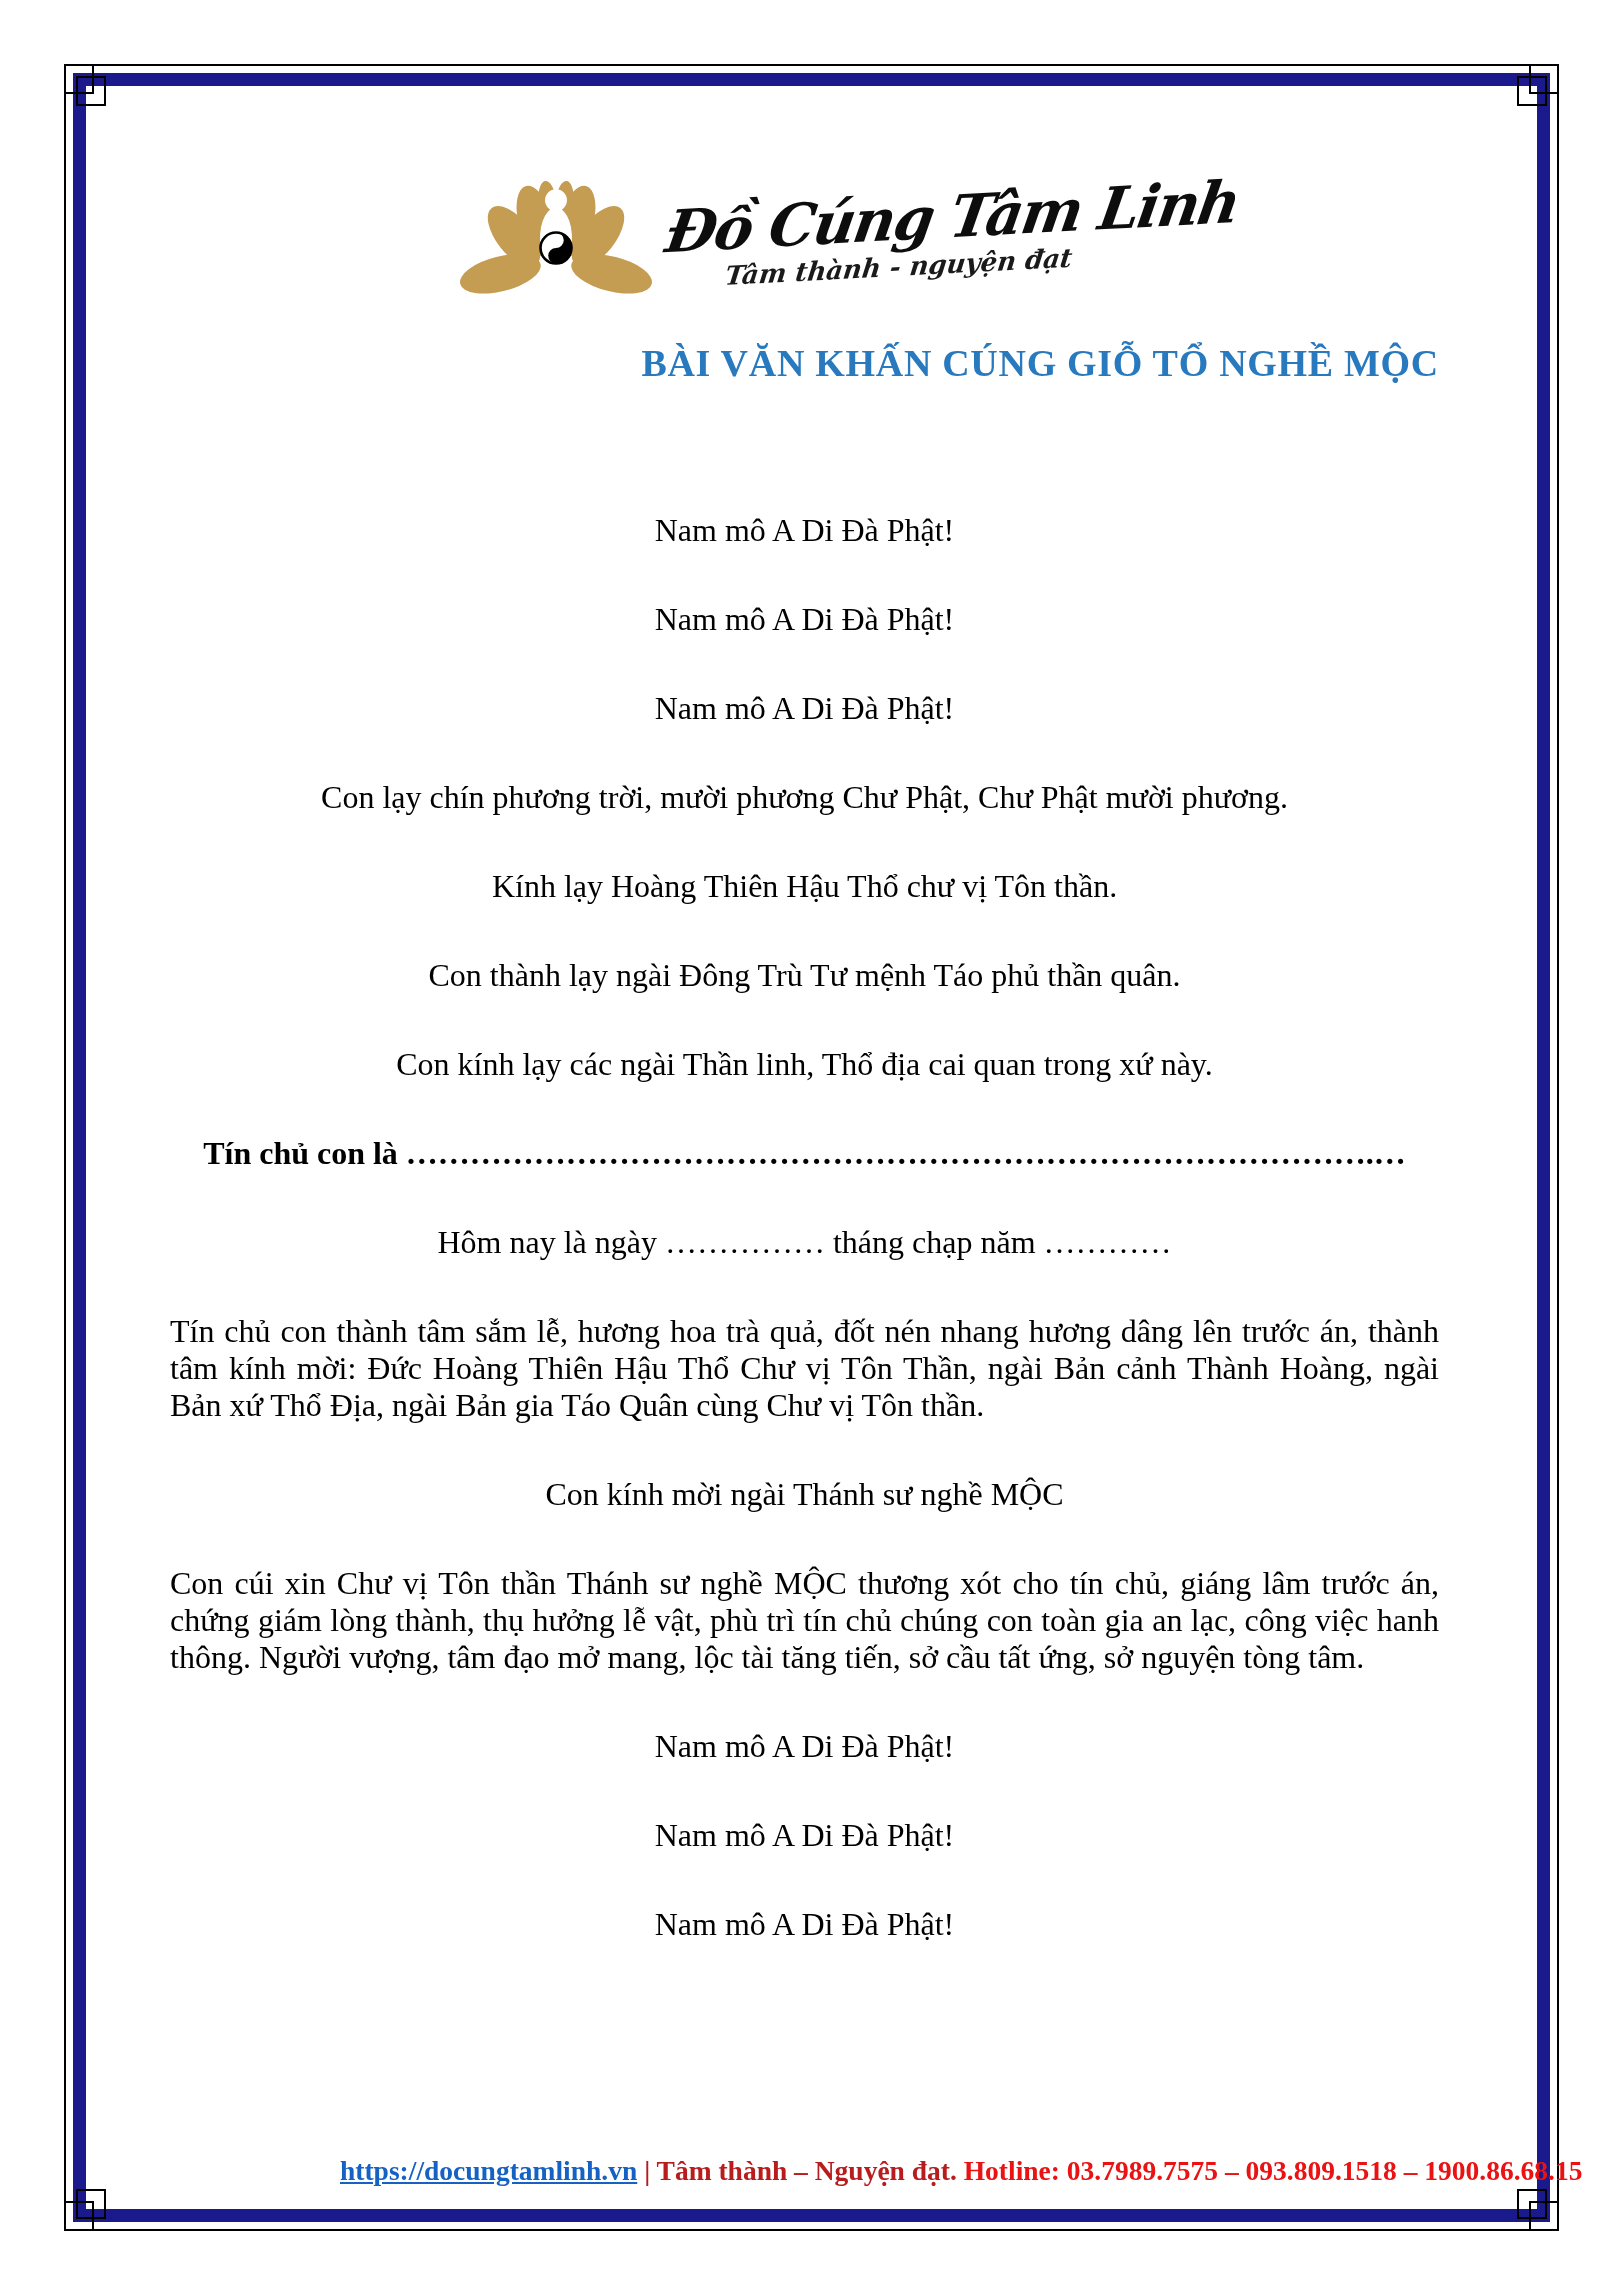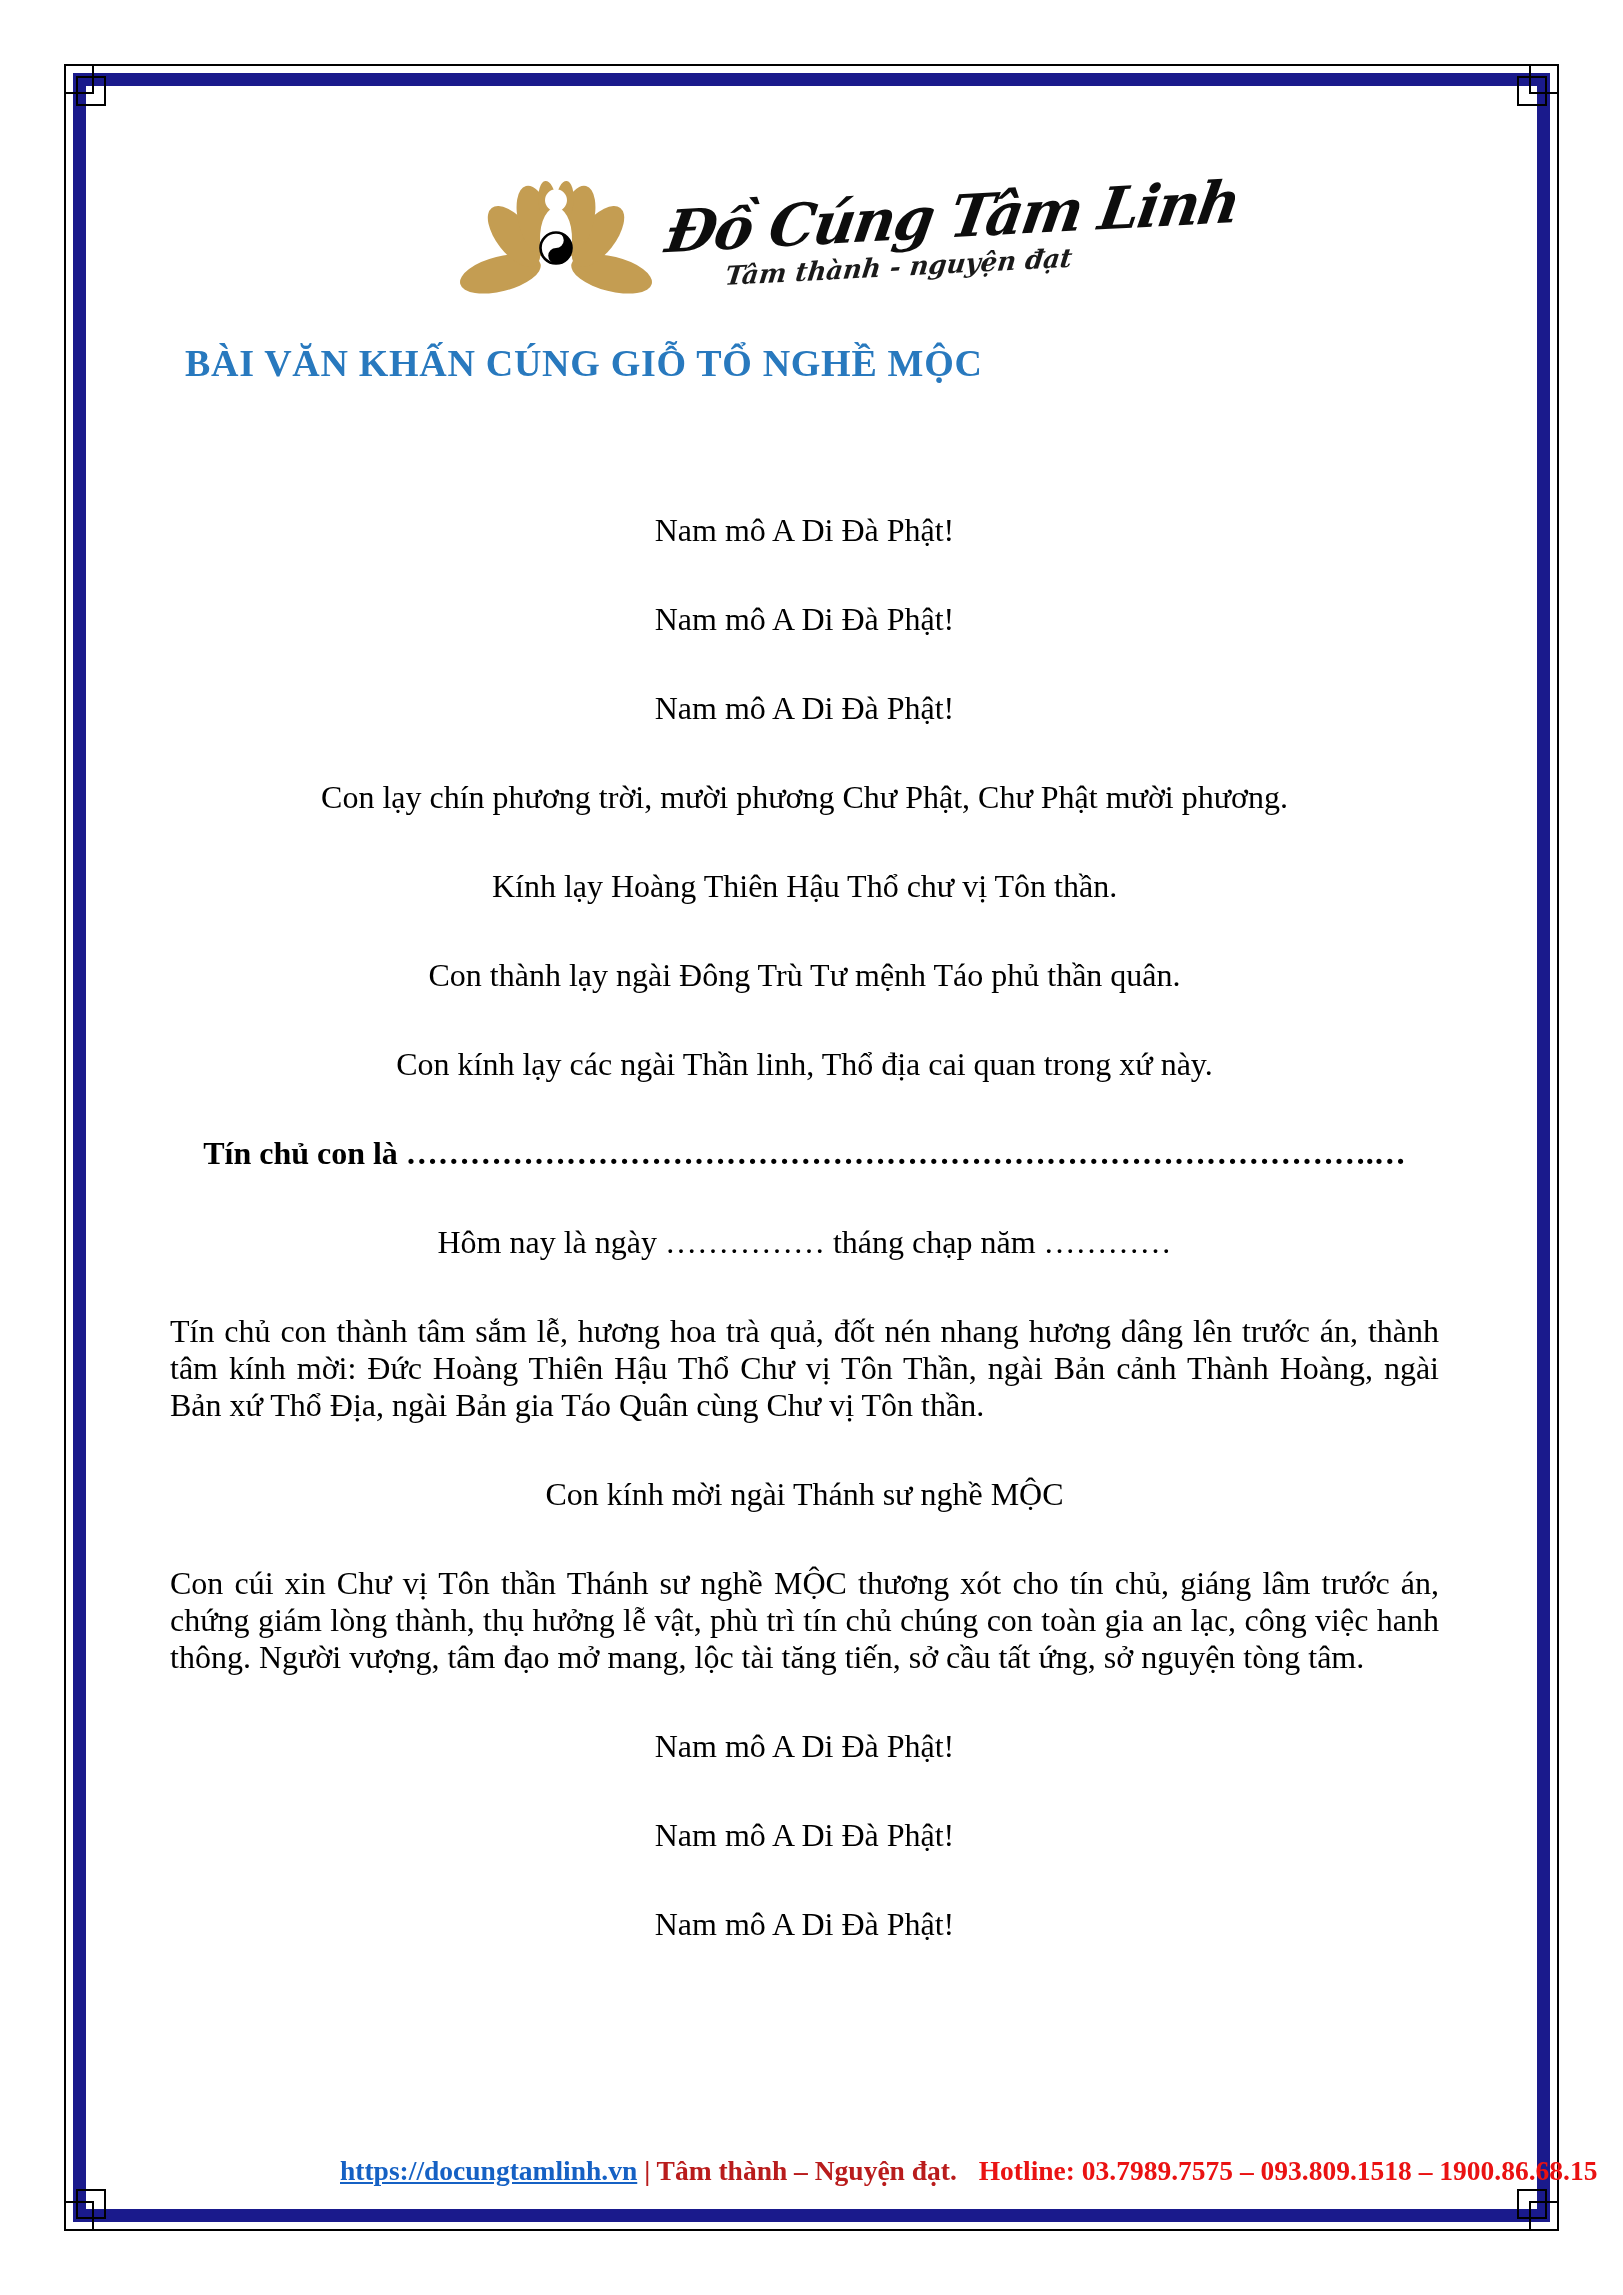--- a/index.html
+++ b/index.html
@@ -40,40 +40,40 @@
   .brand-tagline{
     font-family:"DejaVu Serif","Liberation Serif",serif;
     font-style:italic;font-weight:bold;font-size:26px;line-height:1.1;
     color:#1a1a1a;transform:rotate(-3deg) skewX(-10deg);
     padding-left:59px;margin-top:3.9px;white-space:nowrap;
   }
 
   
   .doc-title{
     position:absolute;left:185px;right:184px;top:340px;
-    text-align:left;font-weight:bold;font-size:38px;line-height:47px;
+    text-align:right;font-weight:bold;font-size:38px;line-height:47px;
     color:var(--title,#2879be);letter-spacing:0.7px;
   }
   .content{
     position:absolute;left:170px;right:184px;top:512px;
     font-size:32px;line-height:37px;
   }
   .content p{margin:0 0 52px 0;text-align:center;}
   .content p.center{text-align:center;}
   .content p.bold{font-weight:bold;}
   .content p.just{text-align:justify;}
 
   
   .footer{
     position:absolute;left:340px;top:2154px;white-space:nowrap;
     font-size:27.5px;line-height:33px;font-weight:bold;
   }
   .footer a{color:var(--link,#1561c4);text-decoration:underline;}
   .footer .mid{color:#b91c1c;}
-  .footer .hot{color:var(--hotline,#ea1212);margin-left:15px;}
+  .footer .hot{color:var(--hotline,#ea1212);}
 </style>
 </head>
 <body>
 
 <div class="page">
 
   <div class="outer-line"></div>
   <div class="navy-band"></div>
   <div class="corner-square csq-tl-a"></div>
   <div class="corner-square csq-tl-b"></div>

